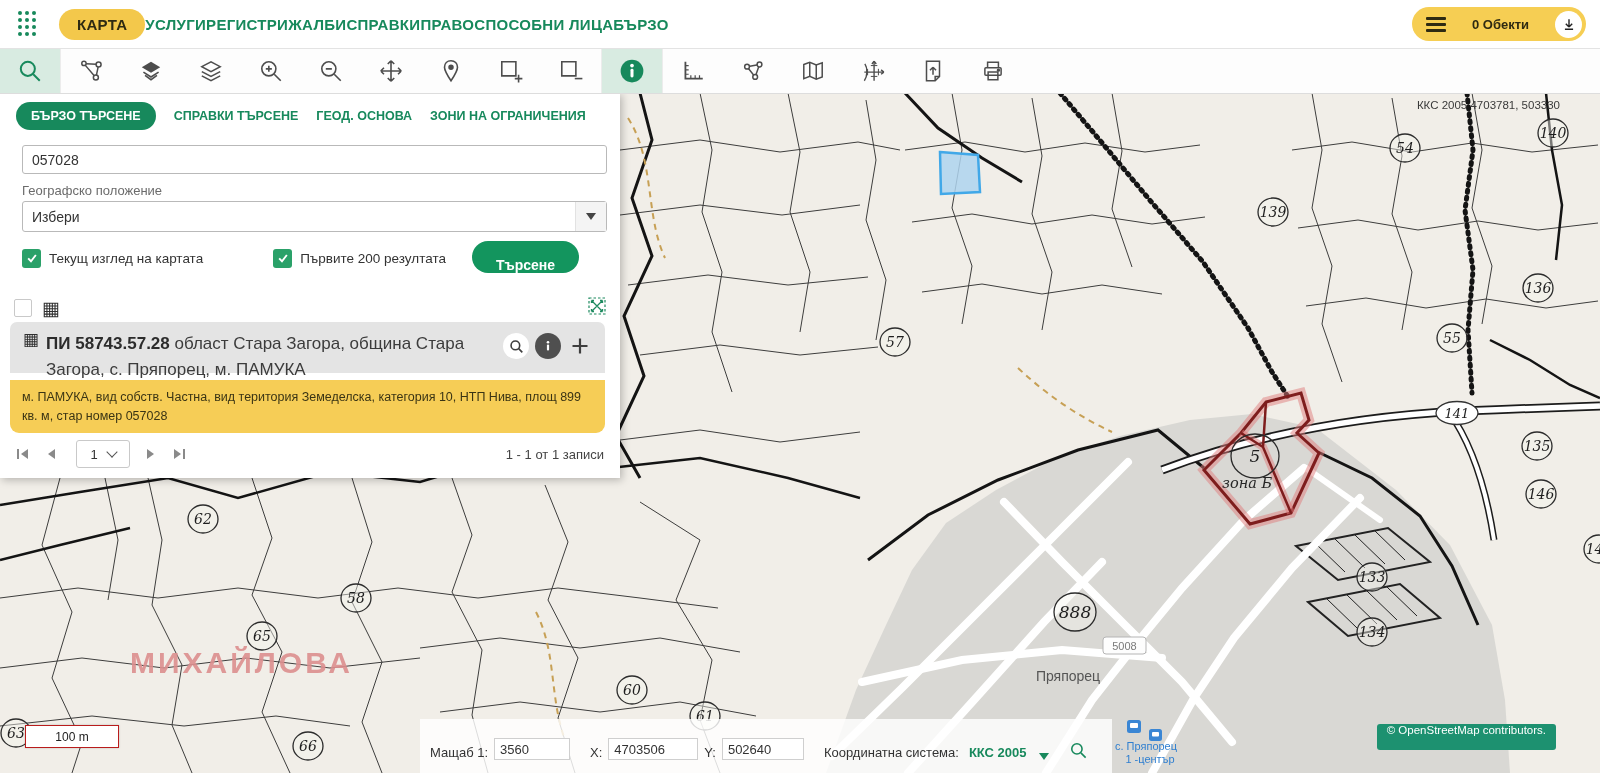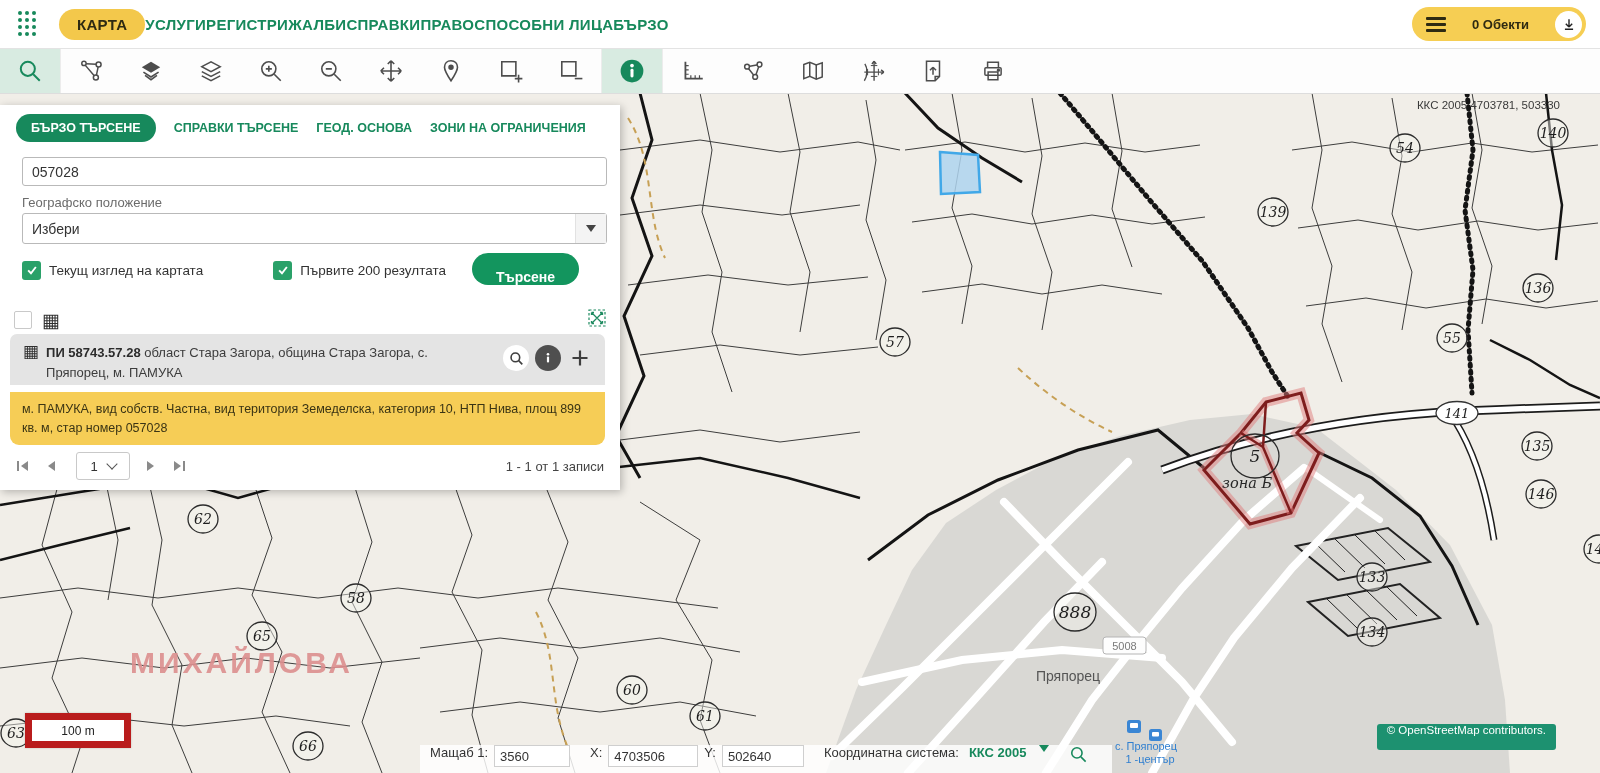--- a/index.html
+++ b/index.html
@@ -18,59 +18,59 @@
   .dl-circle{width:27px;height:27px;border-radius:50%;background:#fff;display:flex;align-items:center;justify-content:center;}
   
   .toolbar{position:absolute;left:0;top:48px;width:1600px;height:45px;background:#fdfdfd;z-index:29;display:flex;align-items:stretch;border-bottom:1px solid #ddd;}
   .tcell{width:60px;display:flex;align-items:center;justify-content:center;cursor:pointer;color:#4d4d4d;}
   .tcell.sep{border-left:1px solid #ececec;}
   .tcell.active{background:#d8ebe1;}
   .tcell.active .ticon{color:#17895c;}
   .ticon{width:26px;height:26px;}
   .ticon *{vector-effect:non-scaling-stroke;}
   
-  .panel{position:absolute;left:0;top:93px;width:620px;height:385px;background:#fff;z-index:20;box-shadow:2px 2px 8px rgba(0,0,0,.25);margin-top:12px;}
+  .panel{position:absolute;left:0;top:93px;width:620px;height:385px;background:#fff;z-index:20;box-shadow:2px 2px 8px rgba(0,0,0,.25);}
   .tabs{position:absolute;left:16px;top:9px;display:flex;align-items:center;gap:18px;}
   .tab{color:#17895c;font-weight:bold;font-size:12.5px;cursor:pointer;white-space:nowrap;}
   .tab.active{background:#17895c;color:#fff;padding:7px 15px;border-radius:15px;}
   .q-input{position:absolute;left:22px;top:52px;width:565px;height:27px;border:1px solid #b9b9b9;border-radius:3px;font-family:"Liberation Sans",sans-serif;font-size:14px;color:#333;padding:0 9px;outline:none;}
   .geo-label{position:absolute;left:22px;top:90px;font-size:13px;color:#6b6b6b;}
   .geo-select{position:absolute;left:22px;top:108px;width:583px;height:29px;border:1px solid #b9b9b9;border-radius:3px;display:flex;align-items:center;cursor:pointer;background:#fff;}
   .geo-select .val{flex:1;font-size:14px;color:#333;padding-left:9px;}
   .geo-select .arr{width:30px;height:100%;display:flex;align-items:center;justify-content:center;border-left:1px solid #e2e2e2;background:#f4f4f4;}
   .tri-down{width:0;height:0;border-left:5px solid transparent;border-right:5px solid transparent;border-top:7px solid #444;}
   .cbrow{position:absolute;left:22px;top:150px;width:583px;height:30px;display:flex;align-items:center;}
   .cb{width:19px;height:19px;background:#2aa169;border-radius:3px;display:inline-flex;align-items:center;justify-content:center;margin-right:8px;cursor:pointer;flex:none;}
   .cb svg{width:12px;height:12px;}
   .cblabel{font-size:13.5px;color:#333;}
   .cb2{margin-left:70px;}
   .search-btn{position:absolute;right:26px;top:-2px;background:#13955e;color:#fff;border:none;border-radius:16px;height:31px;padding:16px 24px;font-family:"Liberation Sans",sans-serif;font-weight:bold;font-size:14px;cursor:pointer;}
   .reshead{position:absolute;left:14px;top:203px;width:592px;height:24px;display:flex;align-items:center;}
   .cb-empty{width:16px;height:16px;border:1px solid #c9c9c9;border-radius:2px;background:#fff;cursor:pointer;}
   .gridglyph{font-size:19px;color:#2f2f2f;margin-left:10px;line-height:1;}
   .expand-ico{margin-left:auto;cursor:pointer;}
   .resrow{position:absolute;left:10px;top:229px;width:570px;height:36px;background:#e4e4e4;border-radius:7px 7px 0 0;padding:9px 12px 6px 13px;display:flex;}
-  .resrow .txt{font-size:13px;color:#3c3c3c;line-height:1.55;width:440px;}
+  .resrow .txt{font-size:17px;color:#3c3c3c;line-height:1.55;width:440px;}
   .resrow .txt b{color:#2c2c2c;}
   .resrow .gridglyph{margin:0 7px 0 0;font-size:17px;}
   .rowbtns{display:flex;align-items:flex-start;gap:6px;margin-left:auto;padding-top:2px;}
   .cbtn{width:26px;height:26px;border-radius:50%;background:#fff;display:flex;align-items:center;justify-content:center;cursor:pointer;}
   .cbtn.dark{background:#4f4f4f;}
   .plusbtn{width:26px;height:26px;display:flex;align-items:center;justify-content:center;cursor:pointer;}
   .yellowrow{position:absolute;left:10px;top:287px;width:571px;height:37px;background:#f6cd56;border-radius:0 0 9px 9px;padding:8px 12px;font-size:12.5px;color:#3a3414;line-height:1.55;}
   .pagerow{position:absolute;left:16px;top:347px;width:588px;height:28px;display:flex;align-items:center;}
   .pgico{display:flex;align-items:center;margin-right:16px;cursor:pointer;}
   .pgsel{width:52px;height:26px;border:1px solid #c9c9c9;border-radius:3px;display:flex;align-items:center;justify-content:center;gap:10px;margin:0 16px 0 4px;cursor:pointer;font-size:13px;color:#333;background:#fff;}
   .chev{width:7px;height:7px;border-left:1.5px solid #555;border-bottom:1.5px solid #555;transform:rotate(-45deg);margin-top:-4px;}
   .pgsummary{margin-left:auto;font-size:13px;color:#444;}
   
   #map-svg{position:absolute;left:0;top:0;z-index:1;}
   
-  .scalebar{position:absolute;left:25px;bottom:25px;width:92px;height:21px;background:#fff;border:7px solid #b91c1c;box-shadow:0 0 2px rgba(0,0,0,.2);display:flex;align-items:center;justify-content:center;font-size:12px;color:#222;z-index:10;}
-  .statusbar{position:absolute;left:420px;bottom:0;width:672px;height:28px;background:rgba(255,255,255,.82);z-index:10;display:flex;align-items:flex-start;gap:6px;padding:0 10px;font-size:13px;color:#333;}
+  .scalebar{position:absolute;left:25px;bottom:25px;width:92px;height:21px;background:#fff;border:1px solid #b91c1c;box-shadow:0 0 2px rgba(0,0,0,.2);display:flex;align-items:center;justify-content:center;font-size:12px;color:#222;z-index:10;}
+  .statusbar{position:absolute;left:420px;bottom:0;width:672px;height:28px;background:rgba(255,255,255,.82);z-index:10;display:flex;align-items:flex-end;gap:6px;padding:13px 10px;font-size:13px;color:#333;}
   .statusbar .sblabel{white-space:nowrap;}
   .sbinput{height:20px;border:1px solid #cfcfcf;background:#fff;font-family:"Liberation Sans",sans-serif;font-size:13px;color:#333;padding:0 5px;outline:none;}
   .crs{color:#17895c;font-weight:bold;white-space:nowrap;margin-left:4px;}
   .tri-down.green{border-top-color:#17895c;margin:0 6px;}
   .attrib{position:absolute;right:44px;bottom:23px;height:26px;background:#1d9170;border-radius:3px;display:flex;align-items:flex-start;padding:0 10px;color:#fff;font-size:11.5px;z-index:10;white-space:nowrap;}
 </style>
 </head>
 <body>
 
 <div id="app">

